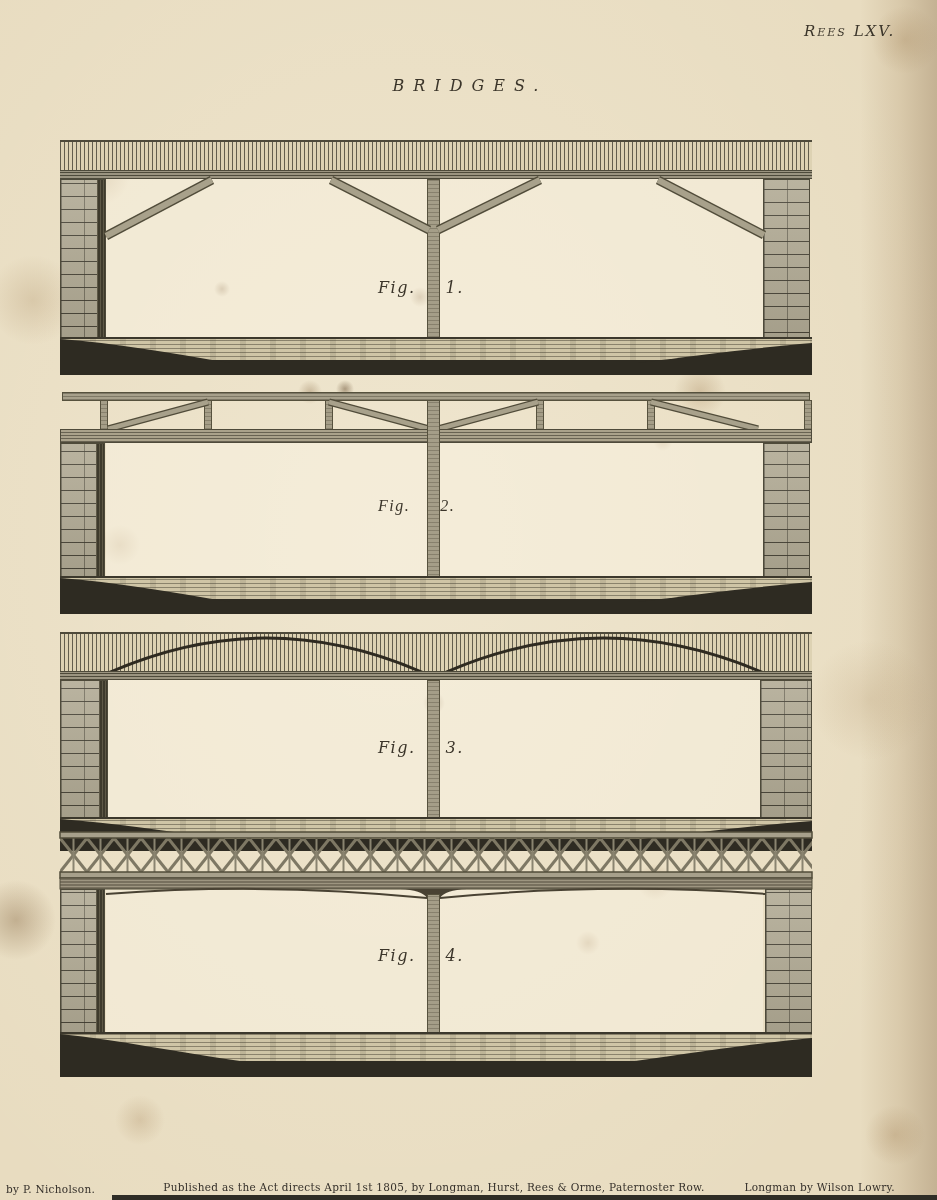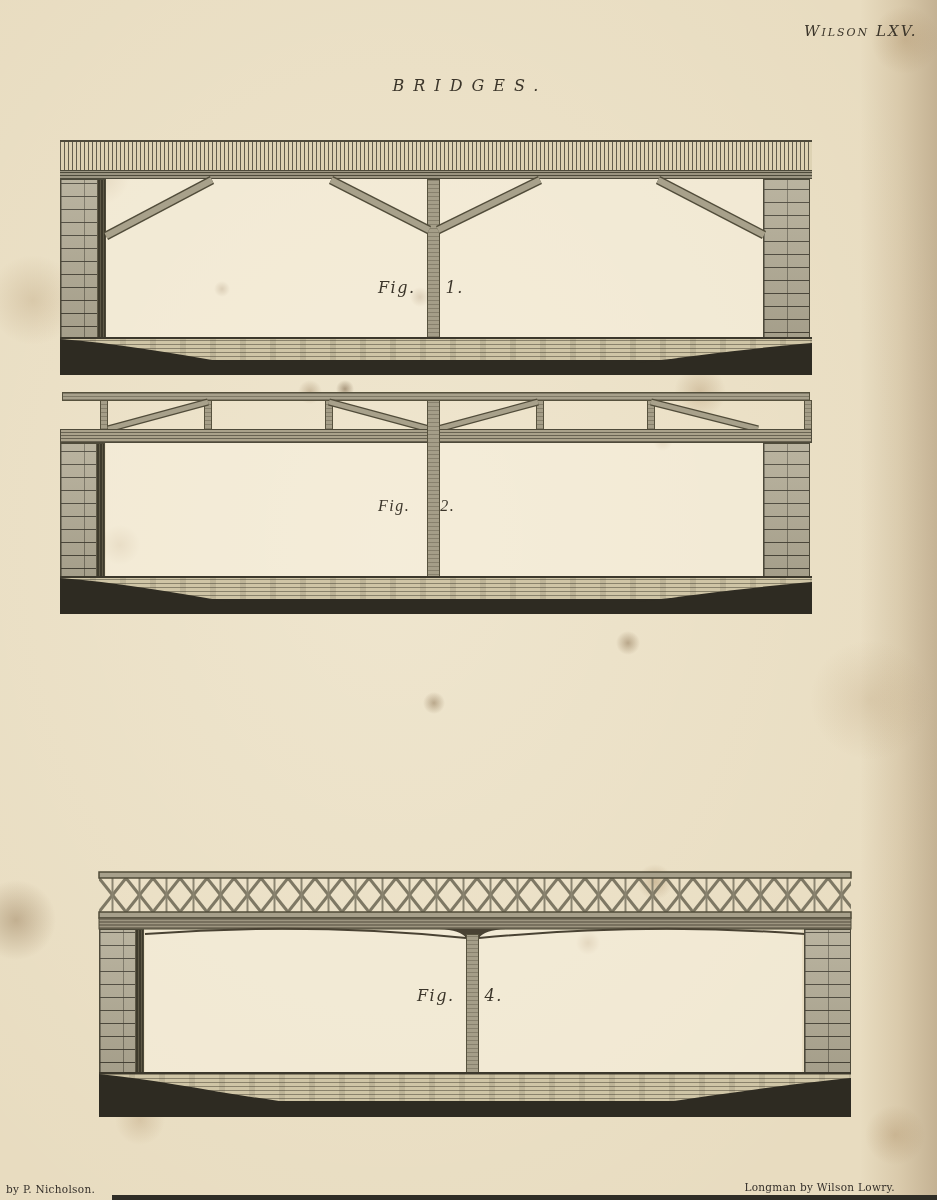--- a/index.html
+++ b/index.html
@@ -80,21 +80,21 @@
   .beam-core{stroke:#a8a18b;stroke-width:6;}
   .brace-edge{stroke:#514c3a;stroke-width:7;}
   .brace-core{stroke:#a8a18b;stroke-width:4.5;}
   svg{position:absolute;left:0;top:0;overflow:visible;}
 </style>
 </head>
 <body>
 
 <div class="page">
 
-  <div class="plateref">Wilson LXV.</div>
+  <div class="plateref">Rees LXV.</div>
   <div class="subtitle">BRIDGES.</div>
 
   <div class="fig" style="top:140px;height:233px;">
     <div class="opening" style="top:39px;height:158px;"></div>
     <div class="hachure-v" style="left:0;top:0;width:752px;height:31px;"></div>
     <div class="rail" style="left:0;top:31px;width:752px;height:8px;"></div>
     <div class="brick" style="left:0;top:39px;width:46px;height:162px;">
       <div class="edge-strip"></div>
     </div>
     <div class="brick" style="left:703px;top:39px;width:47px;height:168px;"></div>
@@ -167,22 +167,47 @@
         <rect x="0" y="21" width="752" height="15" fill="#2e2b22"></rect>
         <path d="M0,0 C55,4 110,14 170,24 L170,36 L0,36 Z" fill="#2e2b22"></path>
         <path d="M752,4 C705,8 655,14 578,24 L578,36 L752,36 Z" fill="#2e2b22"></path>
       </svg>
     </div>
     <div class="figlabel" style="top:112px;font-family:Liberation Serif, serif;">
       <span>Fig.</span><span class="num">2.</span>
     </div>
   </div>
 
-
-  <div class="fig" style="top:872px;height:243px;margin-left:39px;">
+  <div class="fig" style="top:632px;height:217px;">
+    <div class="opening" style="top:48px;height:137px;"></div>
+    <div class="hachure-v" style="left:0;top:0;width:752px;height:40px;">
+      <svg width="752" height="40">
+        <path d="M46,40 Q206,-32 366,40" fill="none" stroke="#2e2a20" stroke-width="3"></path>
+        <path d="M382,40 Q543,-32 706,40" fill="none" stroke="#2e2a20" stroke-width="3"></path>
+      </svg>
+    </div>
+    <div class="rail" style="left:0;top:40px;width:752px;height:8px;"></div>
+    <div class="brick" style="left:0;top:48px;width:48px;height:140px;">
+      <div class="edge-strip"></div>
+    </div>
+    <div class="brick" style="left:700px;top:48px;width:52px;height:140px;"></div>
+    <div class="post" style="left:367px;top:48px;width:13px;height:140px;"></div>
+    <div class="water" style="top:185px;height:32px;">
+      <svg width="752" height="32">
+        <rect x="0" y="20" width="752" height="12" fill="#2e2b22"></rect>
+        <path d="M0,0 C55,4 105,12 165,20 L165,32 L0,32 Z" fill="#2e2b22"></path>
+        <path d="M752,2 C700,6 648,12 580,20 L580,32 L752,32 Z" fill="#2e2b22"></path>
+      </svg>
+    </div>
+    <div class="figlabel" style="top:106px;">
+      <span>Fig.</span><span class="num">3.</span>
+    </div>
+  </div>
+
+  <div class="fig" style="top:832px;height:243px;">
     <div class="opening" style="top:58px;height:142px;"></div>
     <svg width="752" height="46">
       <defs>
         <pattern id="latpat" width="27" height="34" x="0" y="6" patternUnits="userSpaceOnUse">
           <line x1="0" y1="34" x2="27" y2="0" stroke="#7e7864" stroke-width="3"></line>
           <line x1="0" y1="0" x2="27" y2="34" stroke="#7e7864" stroke-width="3"></line>
           <line x1="13.5" y1="0" x2="13.5" y2="34" stroke="#8a8470" stroke-width="2"></line>
         </pattern>
       </defs>
       <rect x="0" y="5" width="752" height="36" fill="url(#latpat)"></rect>
@@ -213,17 +238,18 @@
         <path d="M752,4 C700,9 645,17 575,27 L575,43 L752,43 Z" fill="#2e2b22"></path>
       </svg>
     </div>
     <div class="figlabel" style="top:114px;">
       <span>Fig.</span><span class="num">4.</span>
     </div>
   </div>
 
   <div class="imprint">
     <span class="left">by P. Nicholson.</span>
+    <span class="center">Published as the Act directs April 1st 1805, by Longman, Hurst, Rees &amp; Orme, Paternoster Row.</span>
     <span class="right">Longman by Wilson Lowry.</span>
   </div>
 
   <div class="scan-edge"></div>
 </div>
 
 </body></html>

